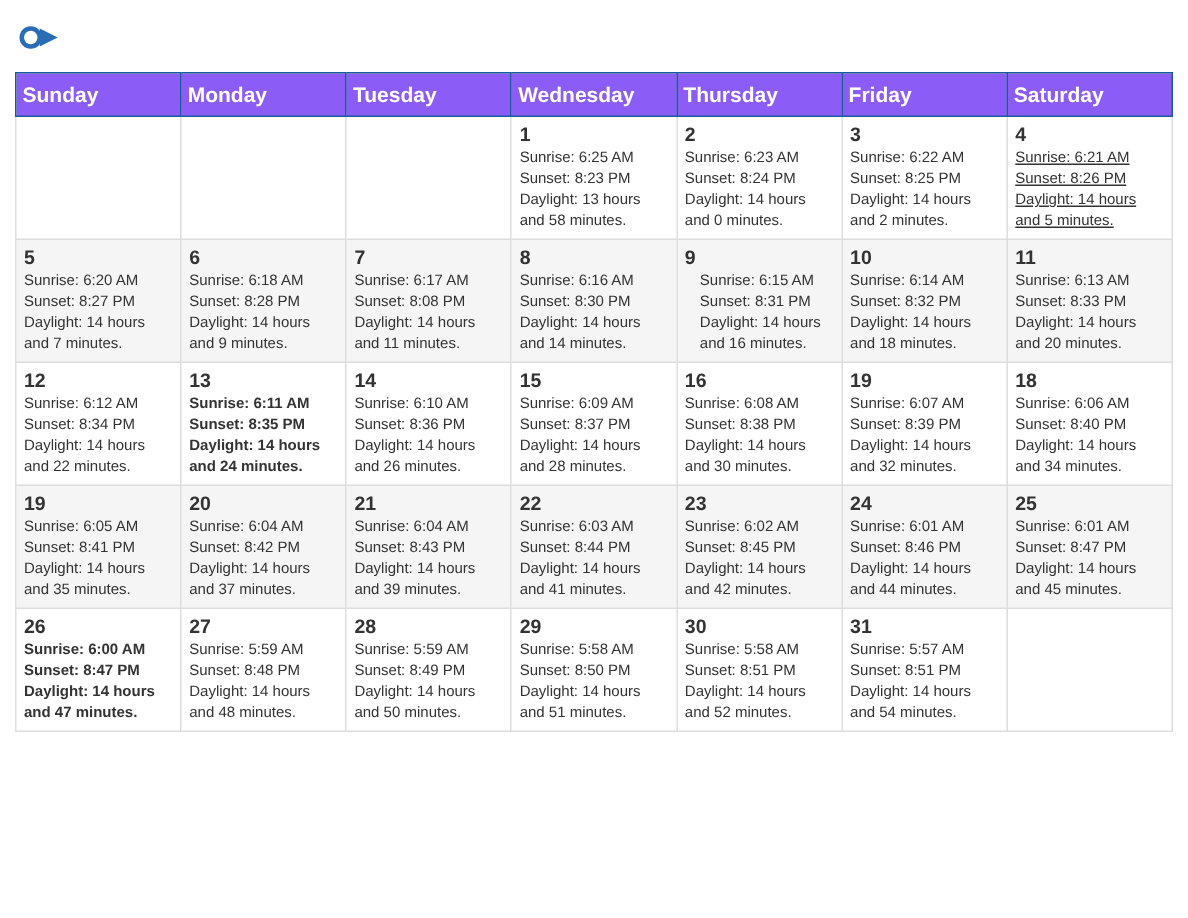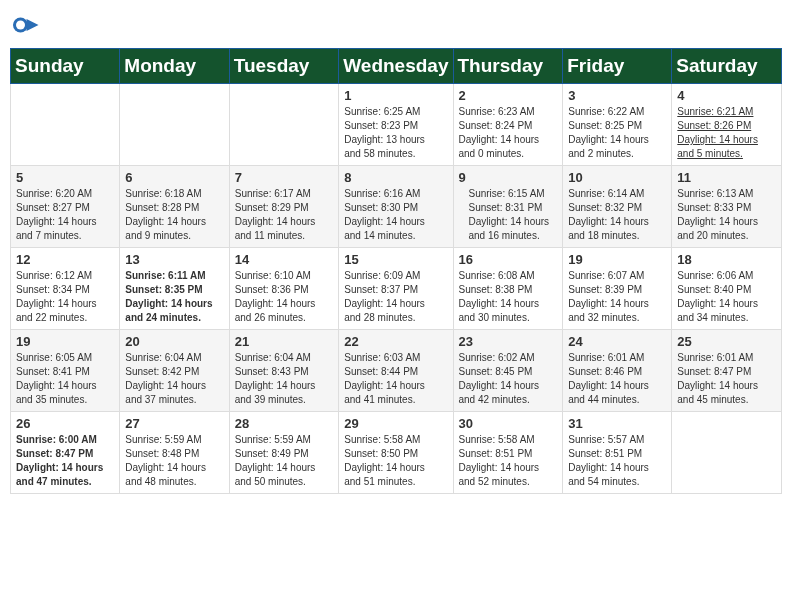--- a/index.html
+++ b/index.html
@@ -46,23 +46,23 @@
     .title-location {
       font-size: 15px;
       color: #555;
     }
     .calendar {
       width: 100%;
       border-collapse: collapse;
       border: 1px solid #ccc;
     }
     .calendar th {
-      background-color: #14532d;
+      background-color: #8b5cf6;
       color: #fff;
-      font-size: 19px;
+      font-size: 14px;
       font-weight: bold;
       padding: 6px 4px;
       text-align: left;
       border: 1px solid #1a5a9a;
     }
     .calendar td {
       vertical-align: top;
       padding: 4px 5px;
       font-size: 10.5px;
       color: #333;
@@ -168,21 +168,21 @@
         <td>
           <span class="day-num">6</span>
           <div class="day-info" style="white-space: pre-line;">Sunrise: 6:18 AM
 Sunset: 8:28 PM
 Daylight: 14 hours
 and 9 minutes.</div>
         </td>
         <td>
           <span class="day-num">7</span>
           <div class="day-info" style="white-space: pre-line;">Sunrise: 6:17 AM
-Sunset: 8:29 PM
+Sunset: 8:08 PM
 Daylight: 14 hours
 and 11 minutes.</div>
         </td>
         <td>
           <span class="day-num">8</span>
           <div class="day-info" style="white-space: pre-line;">Sunrise: 6:16 AM
 Sunset: 8:30 PM
 Daylight: 14 hours
 and 14 minutes.</div>
         </td>

